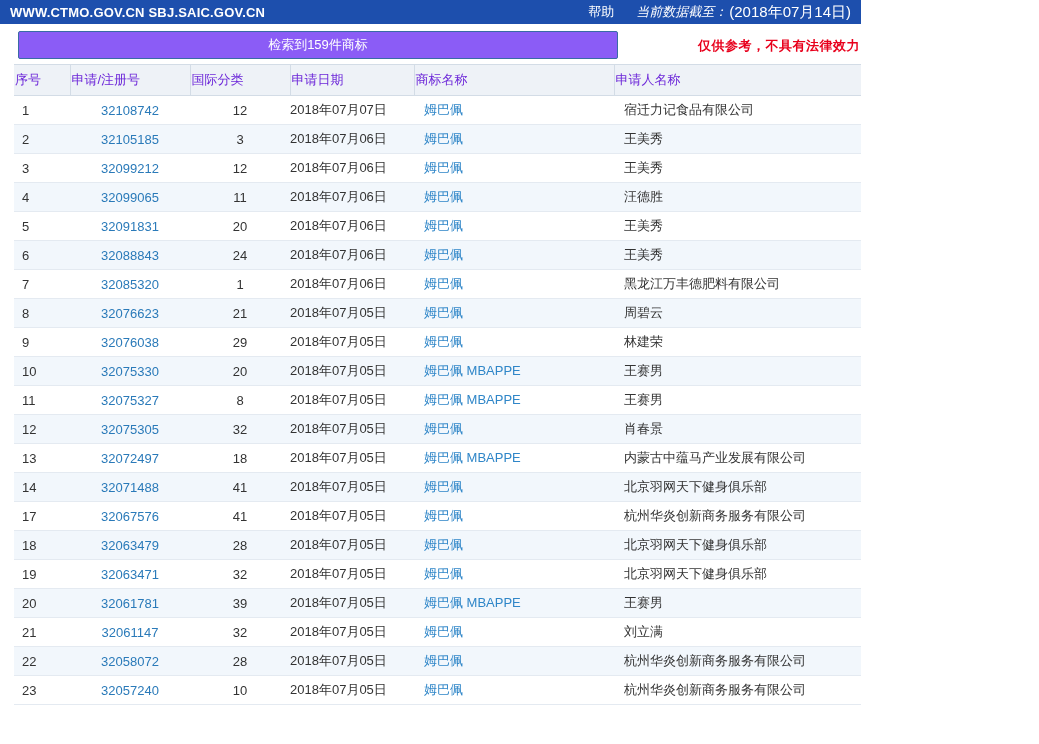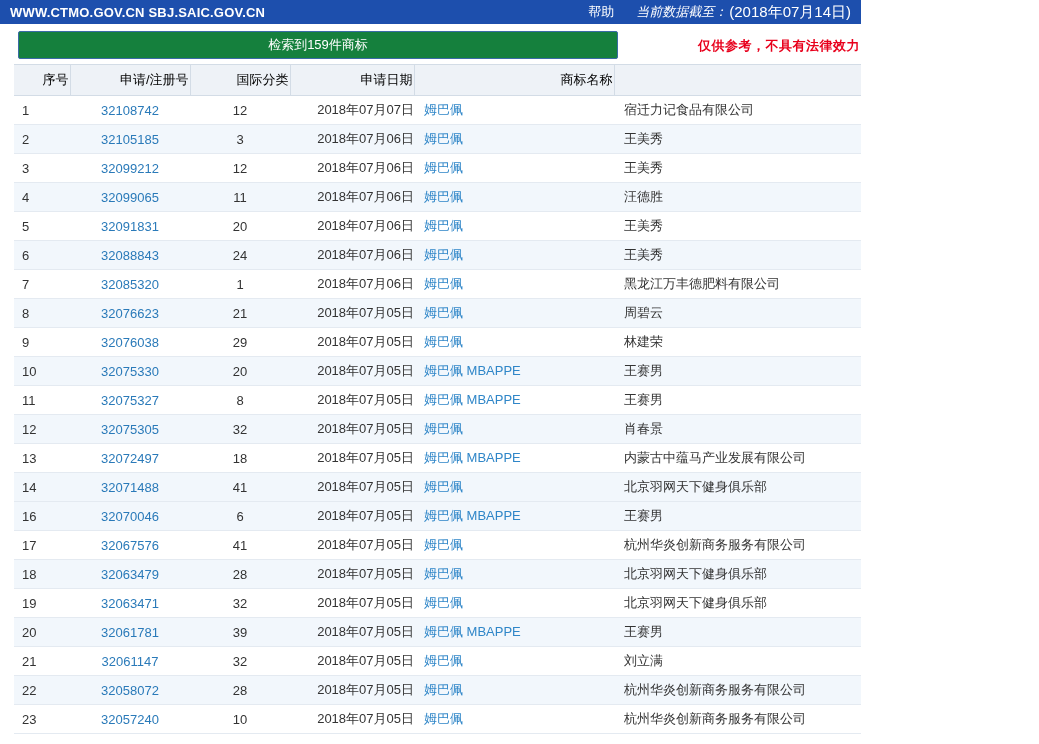--- a/index.html
+++ b/index.html
@@ -49,21 +49,21 @@
     height: 40px;
     display: flex;
     align-items: center;
     padding: 6px 12px 4px 18px;
     box-sizing: border-box;
     position: relative;
   }
   .result-btn {
     width: 600px;
     height: 28px;
-    background: #15803d;
+    background: #8b5cf6;
     border: 1px solid #3a6ba5;
     color: #ffffff;
     font-size: 13px;
     display: flex;
     align-items: center;
     justify-content: center;
     border-radius: 2px;
     cursor: pointer;
     box-sizing: border-box;
   }
@@ -82,44 +82,44 @@
     box-sizing: border-box;
   }
   table.trademarks {
     width: 1011px;
     border-collapse: collapse;
     font-size: 13px;
     table-layout: fixed;
   }
   table.trademarks thead th {
     background: #eef2f7;
-    color: #000000;
+    color: #6d28d9;
     font-weight: normal;
     height: 28px;
     border: 1px solid #d3dce6;
     border-left: none;
     border-right: none;
-    text-align: right;
+    text-align: left;
     font-size: 13px;
   }
   table.trademarks thead th.sep {
     border-right: 1px solid #d3dce6;
   }
   table.trademarks tbody td {
     height: 28px;
     border-bottom: 1px solid #e4eaf1;
     font-size: 13px;
     color: #333333;
     padding: 0;
   }
   tbody tr.alt td { background: #f2f7fc; }
   tbody tr td.c-seq { text-align: center; padding-left: 8px; text-align: left; }
   tbody tr td.c-regno { text-align: center; }
   tbody tr td.c-class { text-align: center; }
-  tbody tr td.c-date { text-align: right; }
+  tbody tr td.c-date { text-align: left; }
   tbody tr td.c-name { padding-left: 10px; }
   tbody tr td.c-applicant { padding-left: 10px; }
   .link {
     color: #2a7ab9;
     cursor: pointer;
   }
   .mark-link {
     color: #2f86c8;
     cursor: pointer;
   }
@@ -274,28 +274,20 @@
             <td class="c-applicant">内蒙古中蕴马产业发展有限公司</td>
           </tr>
           <tr class="alt">
             <td class="c-seq">14</td>
             <td class="c-regno"><span class="link">32071488</span></td>
             <td class="c-class">41</td>
             <td class="c-date">2018年07月05日</td>
             <td class="c-name"><span class="mark-link">姆巴佩</span></td>
             <td class="c-applicant">北京羽网天下健身俱乐部</td>
           </tr>
-          <tr class="alt">
-            <td class="c-seq">16</td>
-            <td class="c-regno"><span class="link">32070046</span></td>
-            <td class="c-class">6</td>
-            <td class="c-date">2018年07月05日</td>
-            <td class="c-name"><span class="mark-link">姆巴佩 MBAPPE</span></td>
-            <td class="c-applicant">王赛男</td>
-          </tr>
           <tr>
             <td class="c-seq">17</td>
             <td class="c-regno"><span class="link">32067576</span></td>
             <td class="c-class">41</td>
             <td class="c-date">2018年07月05日</td>
             <td class="c-name"><span class="mark-link">姆巴佩</span></td>
             <td class="c-applicant">杭州华炎创新商务服务有限公司</td>
           </tr>
           <tr class="alt">
             <td class="c-seq">18</td>

